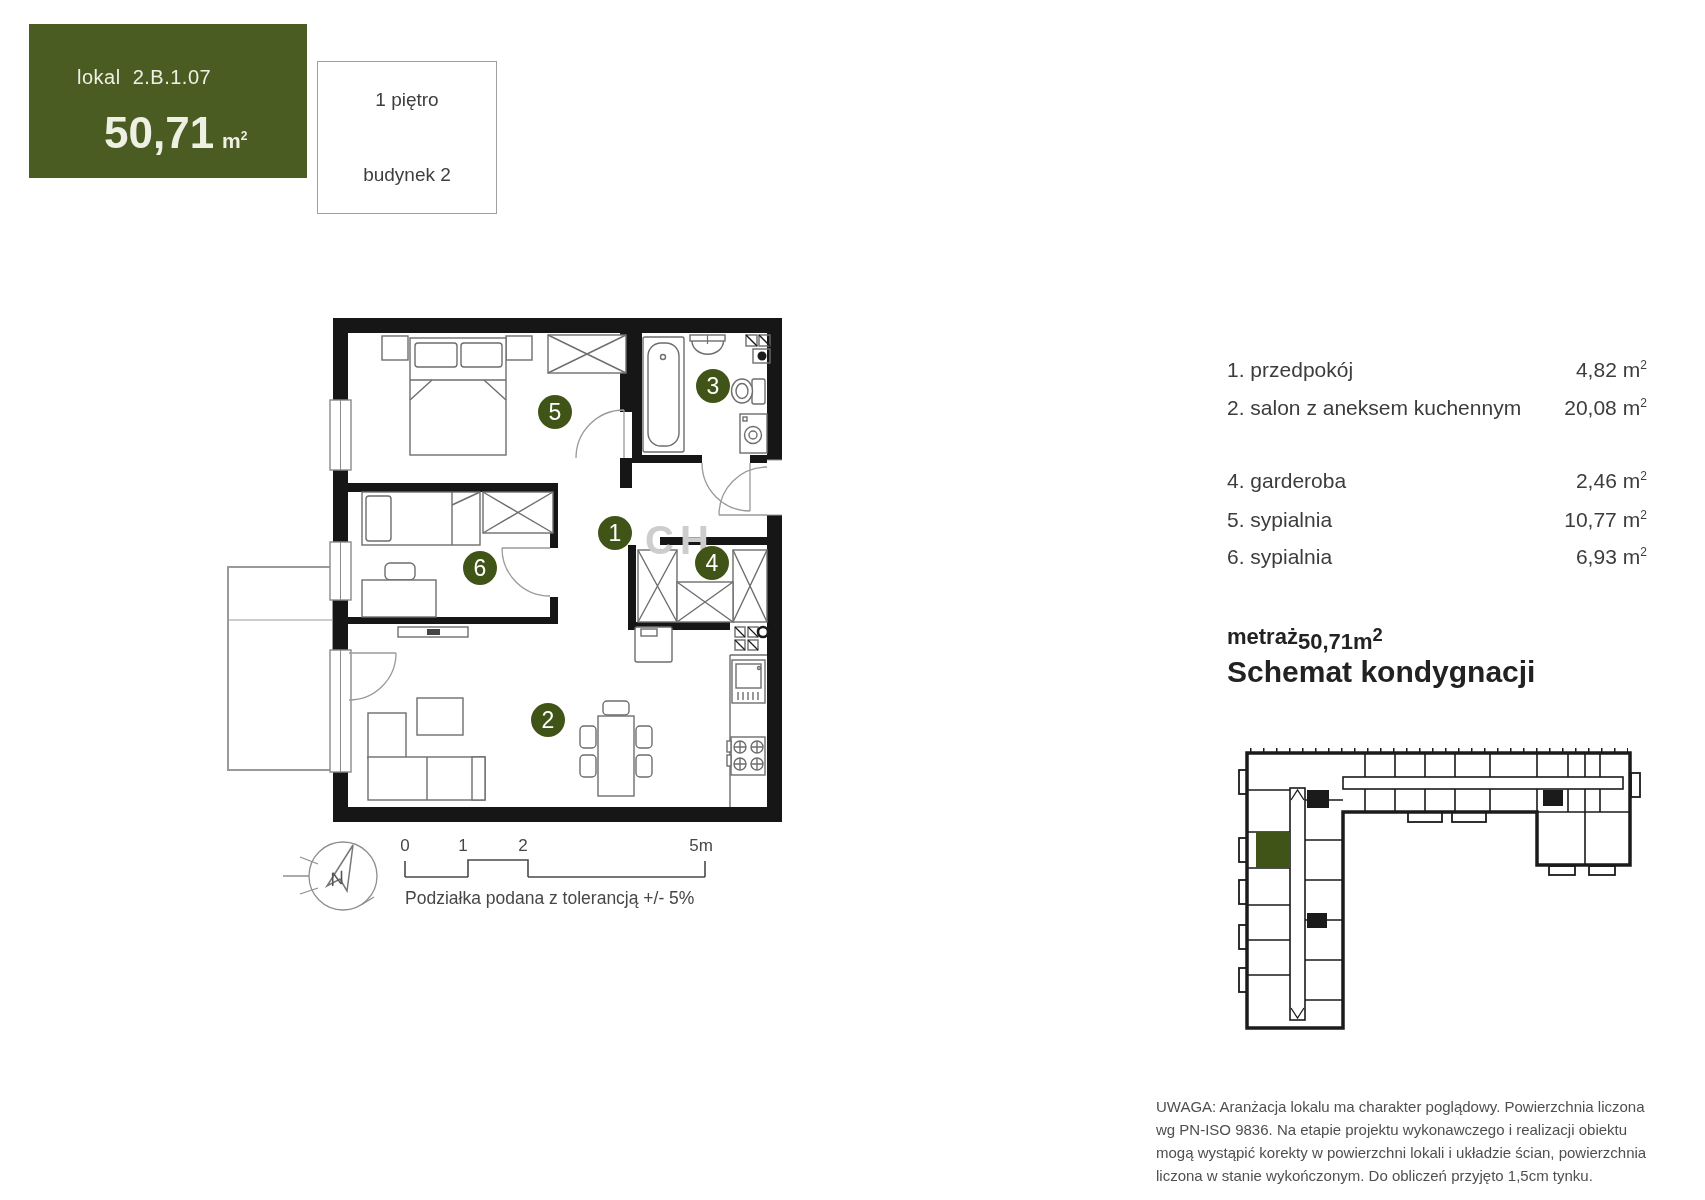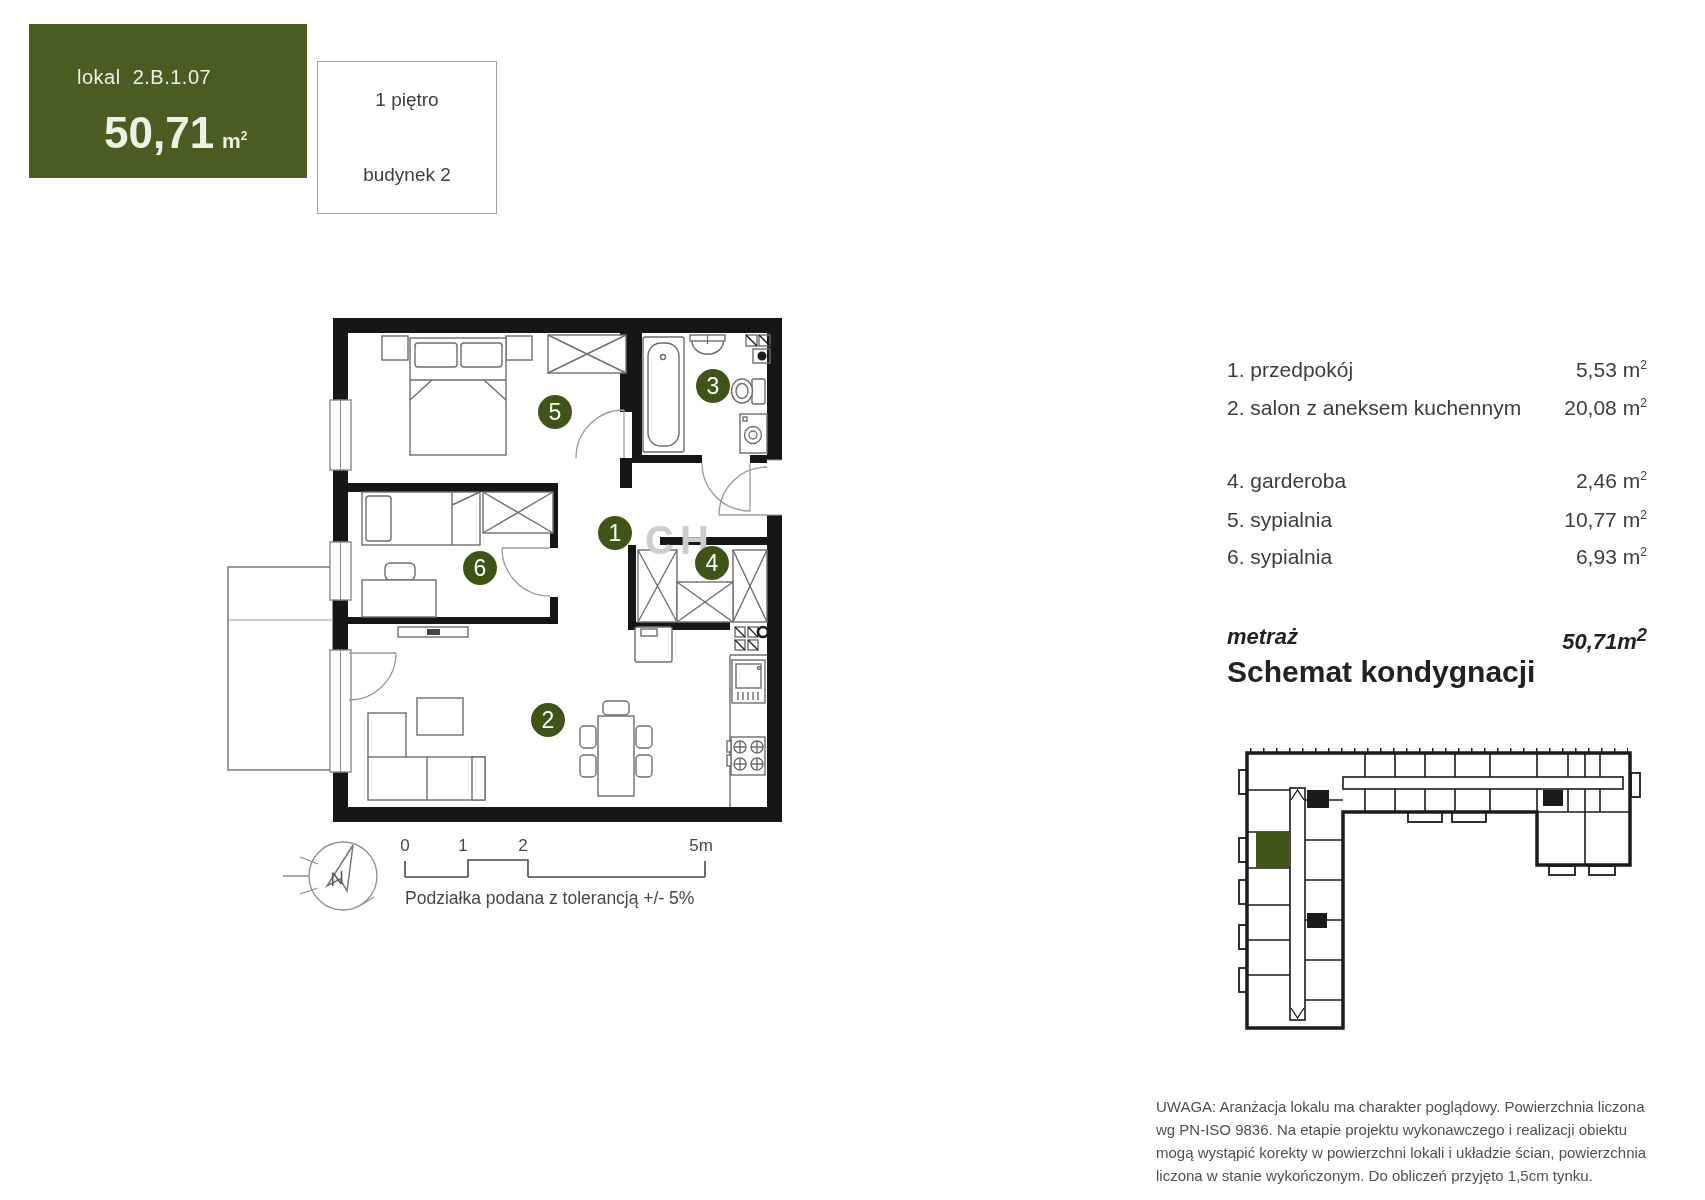--- a/index.html
+++ b/index.html
@@ -40,22 +40,22 @@
   
   .tick{font-size:17px;color:#474747;text-align:center;}
   .note{font-size:17.5px;color:#474747;}
   .north{font-size:19px;font-style:italic;color:#555;transform:rotate(-12deg);}
 
   
   .row{left:1227px;width:420px;height:26px;display:flex;justify-content:space-between;
        font-size:21px;color:#3c3c3c;}
   .row .unit{margin-left:6px;}
   .row sup{font-size:12px;}
-  .trow{left:1227px;width:420px;display:flex;justify-content:space-between;
-        font-size:22px;font-weight:700;color:#222;font-style:italic;}
+  .trow{left:1227px;width:420px;display:flex;justify-content:flex-start;
+        font-size:22px;font-weight:700;color:#222;}
   .schema-title{left:1227px;top:655px;font-size:30px;font-weight:700;color:#222;}
 
   .disc{left:1156px;top:1095px;font-size:15px;line-height:23px;color:#4f4f4f;white-space:nowrap;}
 </style>
 </head>
 <body>
 
 <div id="canvas">
 
   <div class="abs hdr-green">
@@ -277,21 +277,21 @@
   </svg>
   <span class="abs north" style="left:330px;top:868px">N</span>
   <span class="abs tick" style="left:398px;top:836px;width:14px">0</span>
   <span class="abs tick" style="left:456px;top:836px;width:14px">1</span>
   <span class="abs tick" style="left:516px;top:836px;width:14px">2</span>
   <span class="abs tick" style="left:684px;top:836px;width:34px">5m</span>
   <span class="abs note" style="left:405px;top:888px">Podziałka podana z tolerancją +/- 5%</span>
 
   <div class="abs row" style="top:358px">
     <span>1. przedpokój</span>
-    <span><span>5,53</span><span class="unit"><span>m</span><sup>2</sup></span></span>
+    <span><span>4,82</span><span class="unit"><span>m</span><sup>2</sup></span></span>
   </div>
   <div class="abs row" style="top:396px">
     <span>2. salon z aneksem kuchennym</span>
     <span><span>20,08</span><span class="unit"><span>m</span><sup>2</sup></span></span>
   </div>
   <div class="abs row" style="top:469px">
     <span>4. garderoba</span>
     <span><span>2,46</span><span class="unit"><span>m</span><sup>2</sup></span></span>
   </div>
   <div class="abs row" style="top:508px">

